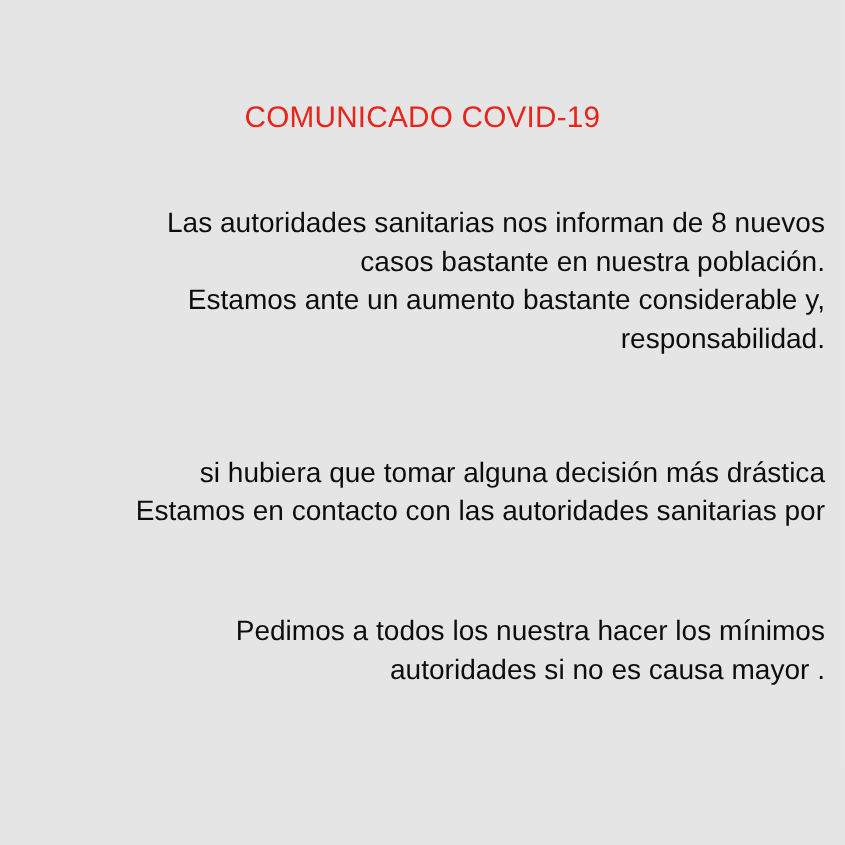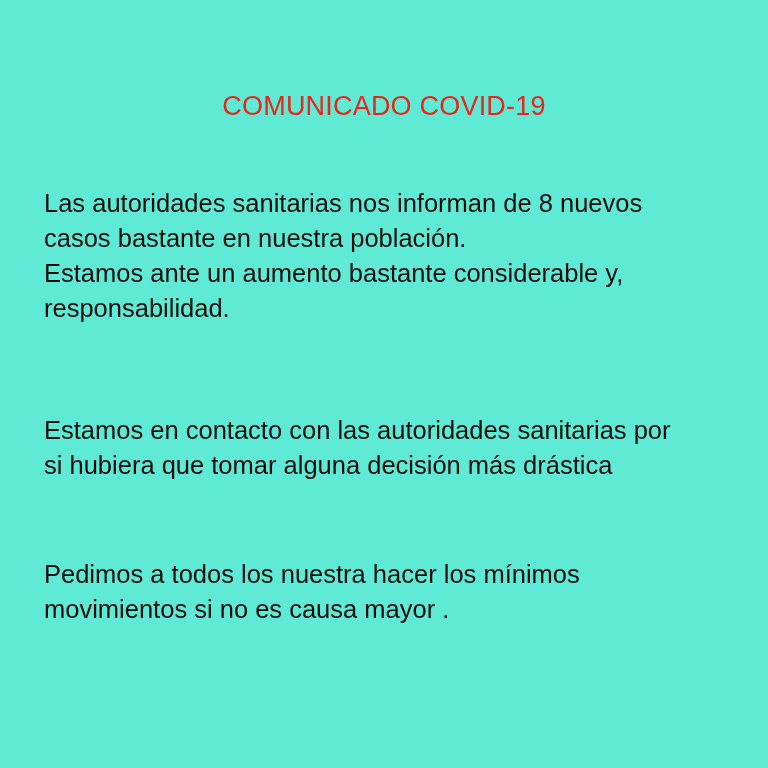--- a/index.html
+++ b/index.html
@@ -11,21 +11,21 @@
     height: 768px;
     background: #ffffff;
     font-family: "Liberation Sans", sans-serif;
     color: #111111;
     overflow: hidden;
   }
   .page {
     position: relative;
     width: 768px;
     height: 768px;
-    background: #5eead4;
+    background: #e5e5e5;
     box-sizing: border-box;
   }
   .announcement-title {
     position: absolute;
     top: 72px;
     left: 0;
     width: 768px;
     text-align: center;
     color: #e8251b;
     font-size: 27px;
@@ -40,39 +40,40 @@
     font-size: 25.5px;
     line-height: 1.37;
     color: #0d0d0d;
     font-weight: 400;
   }
   .block-1 { top: 186px; }
   .block-2 { top: 413px; }
   .block-3 { top: 557px; }
   .body-block p {
     margin: 0;
+    text-align: right;
   }
 </style>
 </head>
 <body>
 
 <div class="page">
 
   <h1 class="announcement-title">COMUNICADO COVID-19</h1>
 
   <div class="body-block block-1">
     <p>Las autoridades sanitarias nos informan de 8 nuevos</p>
     <p>casos bastante en nuestra población.</p>
     <p>Estamos ante un aumento bastante considerable y,</p>
     <p>responsabilidad.</p>
   </div>
 
   <div class="body-block block-2">
+    <p>si hubiera que tomar alguna decisión más drástica</p>
     <p>Estamos en contacto con las autoridades sanitarias por</p>
-    <p>si hubiera que tomar alguna decisión más drástica</p>
   </div>
 
   <div class="body-block block-3">
     <p>Pedimos a todos los nuestra hacer los mínimos</p>
-    <p>movimientos si no es causa mayor .</p>
+    <p>autoridades si no es causa mayor .</p>
   </div>
 
 </div>
 
 </body></html>

